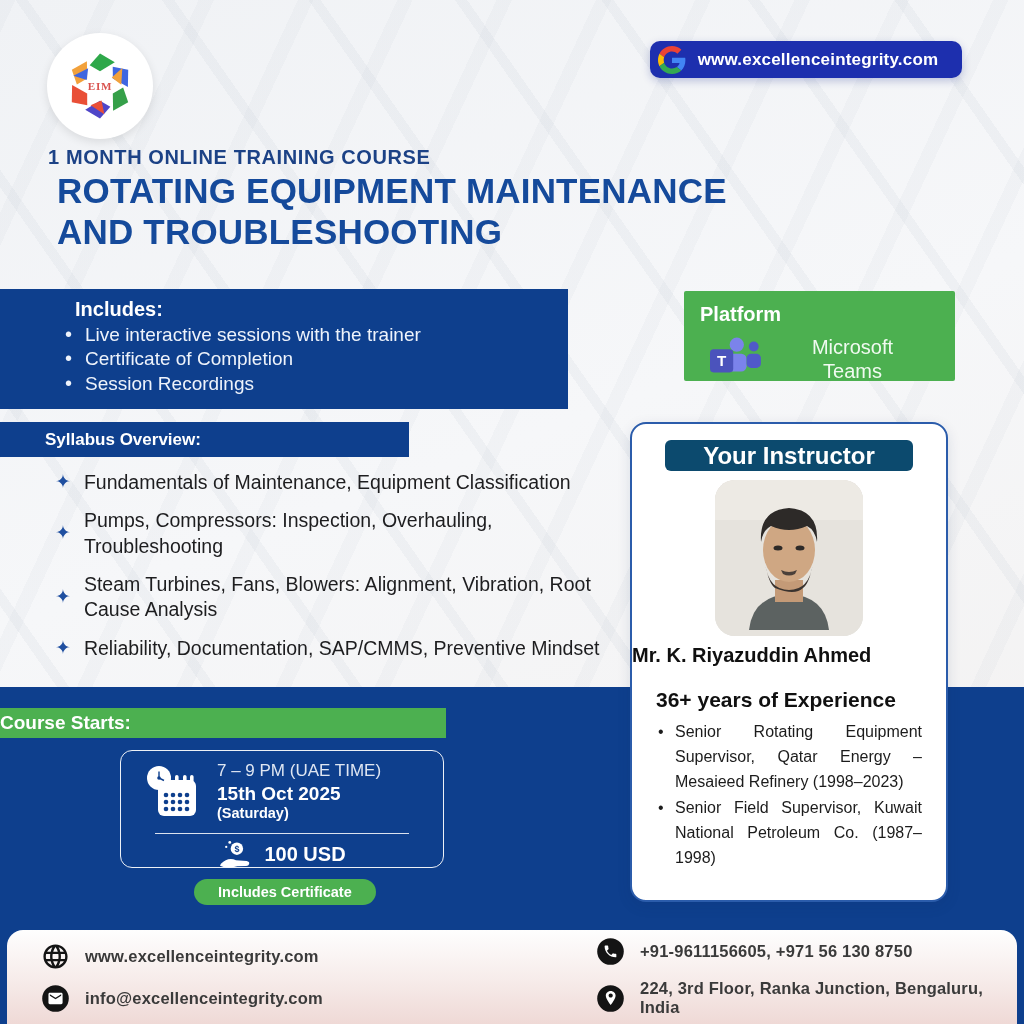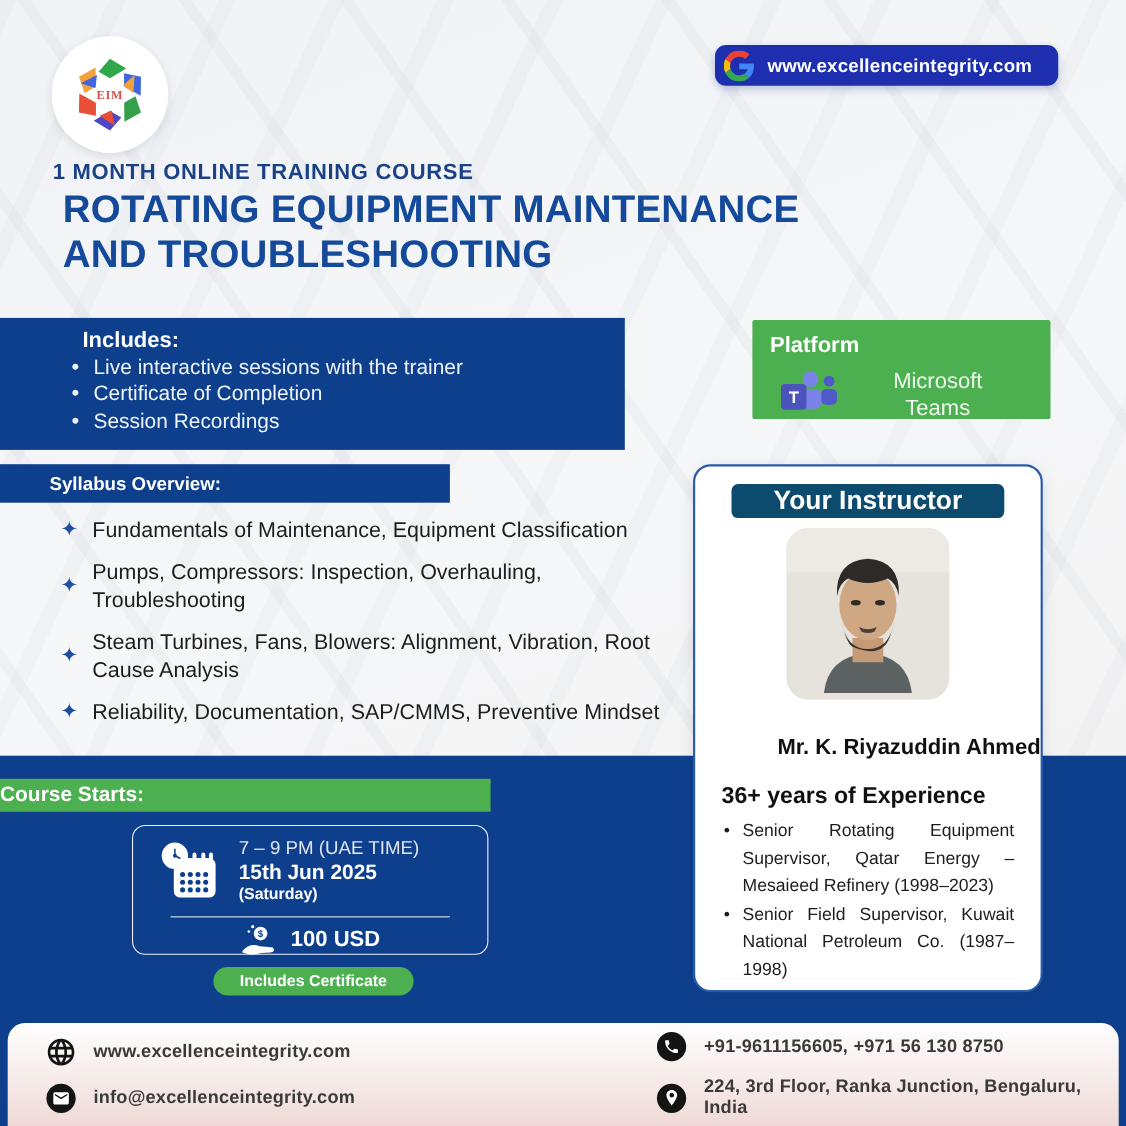--- a/index.html
+++ b/index.html
@@ -91,21 +91,21 @@
     box-shadow:0 4px 14px rgba(20,40,90,0.12);
   }
   .instructor-bar {
     margin:16px auto 0; width:248px; height:31px; background:#0c4a6e; border-radius:6px;
     color:#fff; font-size:24px; font-weight:bold; text-align:center; line-height:31px;
   }
   .photo-frame {
     margin:9px auto 0; width:148px; height:156px; border-radius:20px;
     overflow:hidden; background:#e3e1dc;
   }
-  .instructor-name { margin-top:32px; text-align:right; font-size:20px; font-weight:bold; color:#101010; }
+  .instructor-name { margin-top:8px; text-align:left; font-size:20px; font-weight:bold; color:#101010; }
   .exp-heading { margin:21px 24px 8px; font-size:21px; font-weight:bold; color:#101010; }
   .exp-list { margin:0 24px 0 26px; list-style:none; }
   .exp-list li {
     font-size:16px; color:#1c1c1c; line-height:1.55; text-align:justify;
     padding-left:17px; position:relative; margin-bottom:2px;
   }
   .exp-list li::before { content:"•"; position:absolute; left:0; top:0; }
   
   .footer {
     position:absolute; left:7px; right:7px; top:930px; bottom:0;
@@ -254,21 +254,21 @@
             <circle cx="44" cy="46" r="2.3"></circle>
         </g>
         <circle cx="16" cy="15" r="12" fill="#ffffff"></circle>
         <circle cx="16" cy="15" r="1.8" fill="#0e3f8d"></circle>
         <line x1="16" y1="15" x2="16" y2="8.5" stroke="#0e3f8d" stroke-width="1.4"></line>
         <line x1="16" y1="15" x2="21" y2="17.5" stroke="#0e3f8d" stroke-width="1.4"></line>
       </svg>
     </span>
     <div class="sched-texts">
       <div class="sched-time">7 – 9 PM (UAE TIME)</div>
-      <div class="sched-date">15th Jun 2025</div>
+      <div class="sched-date">15th Oct 2025</div>
       <div class="sched-day">(Saturday)</div>
     </div>
     <div class="sched-divider"></div>
     <div class="price-row">
       <span class="coin-wrap">
         <svg viewBox="0 0 40 36" width="36" height="32">
           <circle cx="13" cy="5" r="1.6" fill="#ffffff"></circle>
           <circle cx="9" cy="10" r="1.3" fill="#ffffff"></circle>
           <circle cx="21" cy="12" r="7" fill="#ffffff"></circle>
           <text x="21" y="15.6" text-anchor="middle" font-size="10" font-weight="bold" fill="#0e3f8d" font-family="Liberation Sans, sans-serif">$</text>

